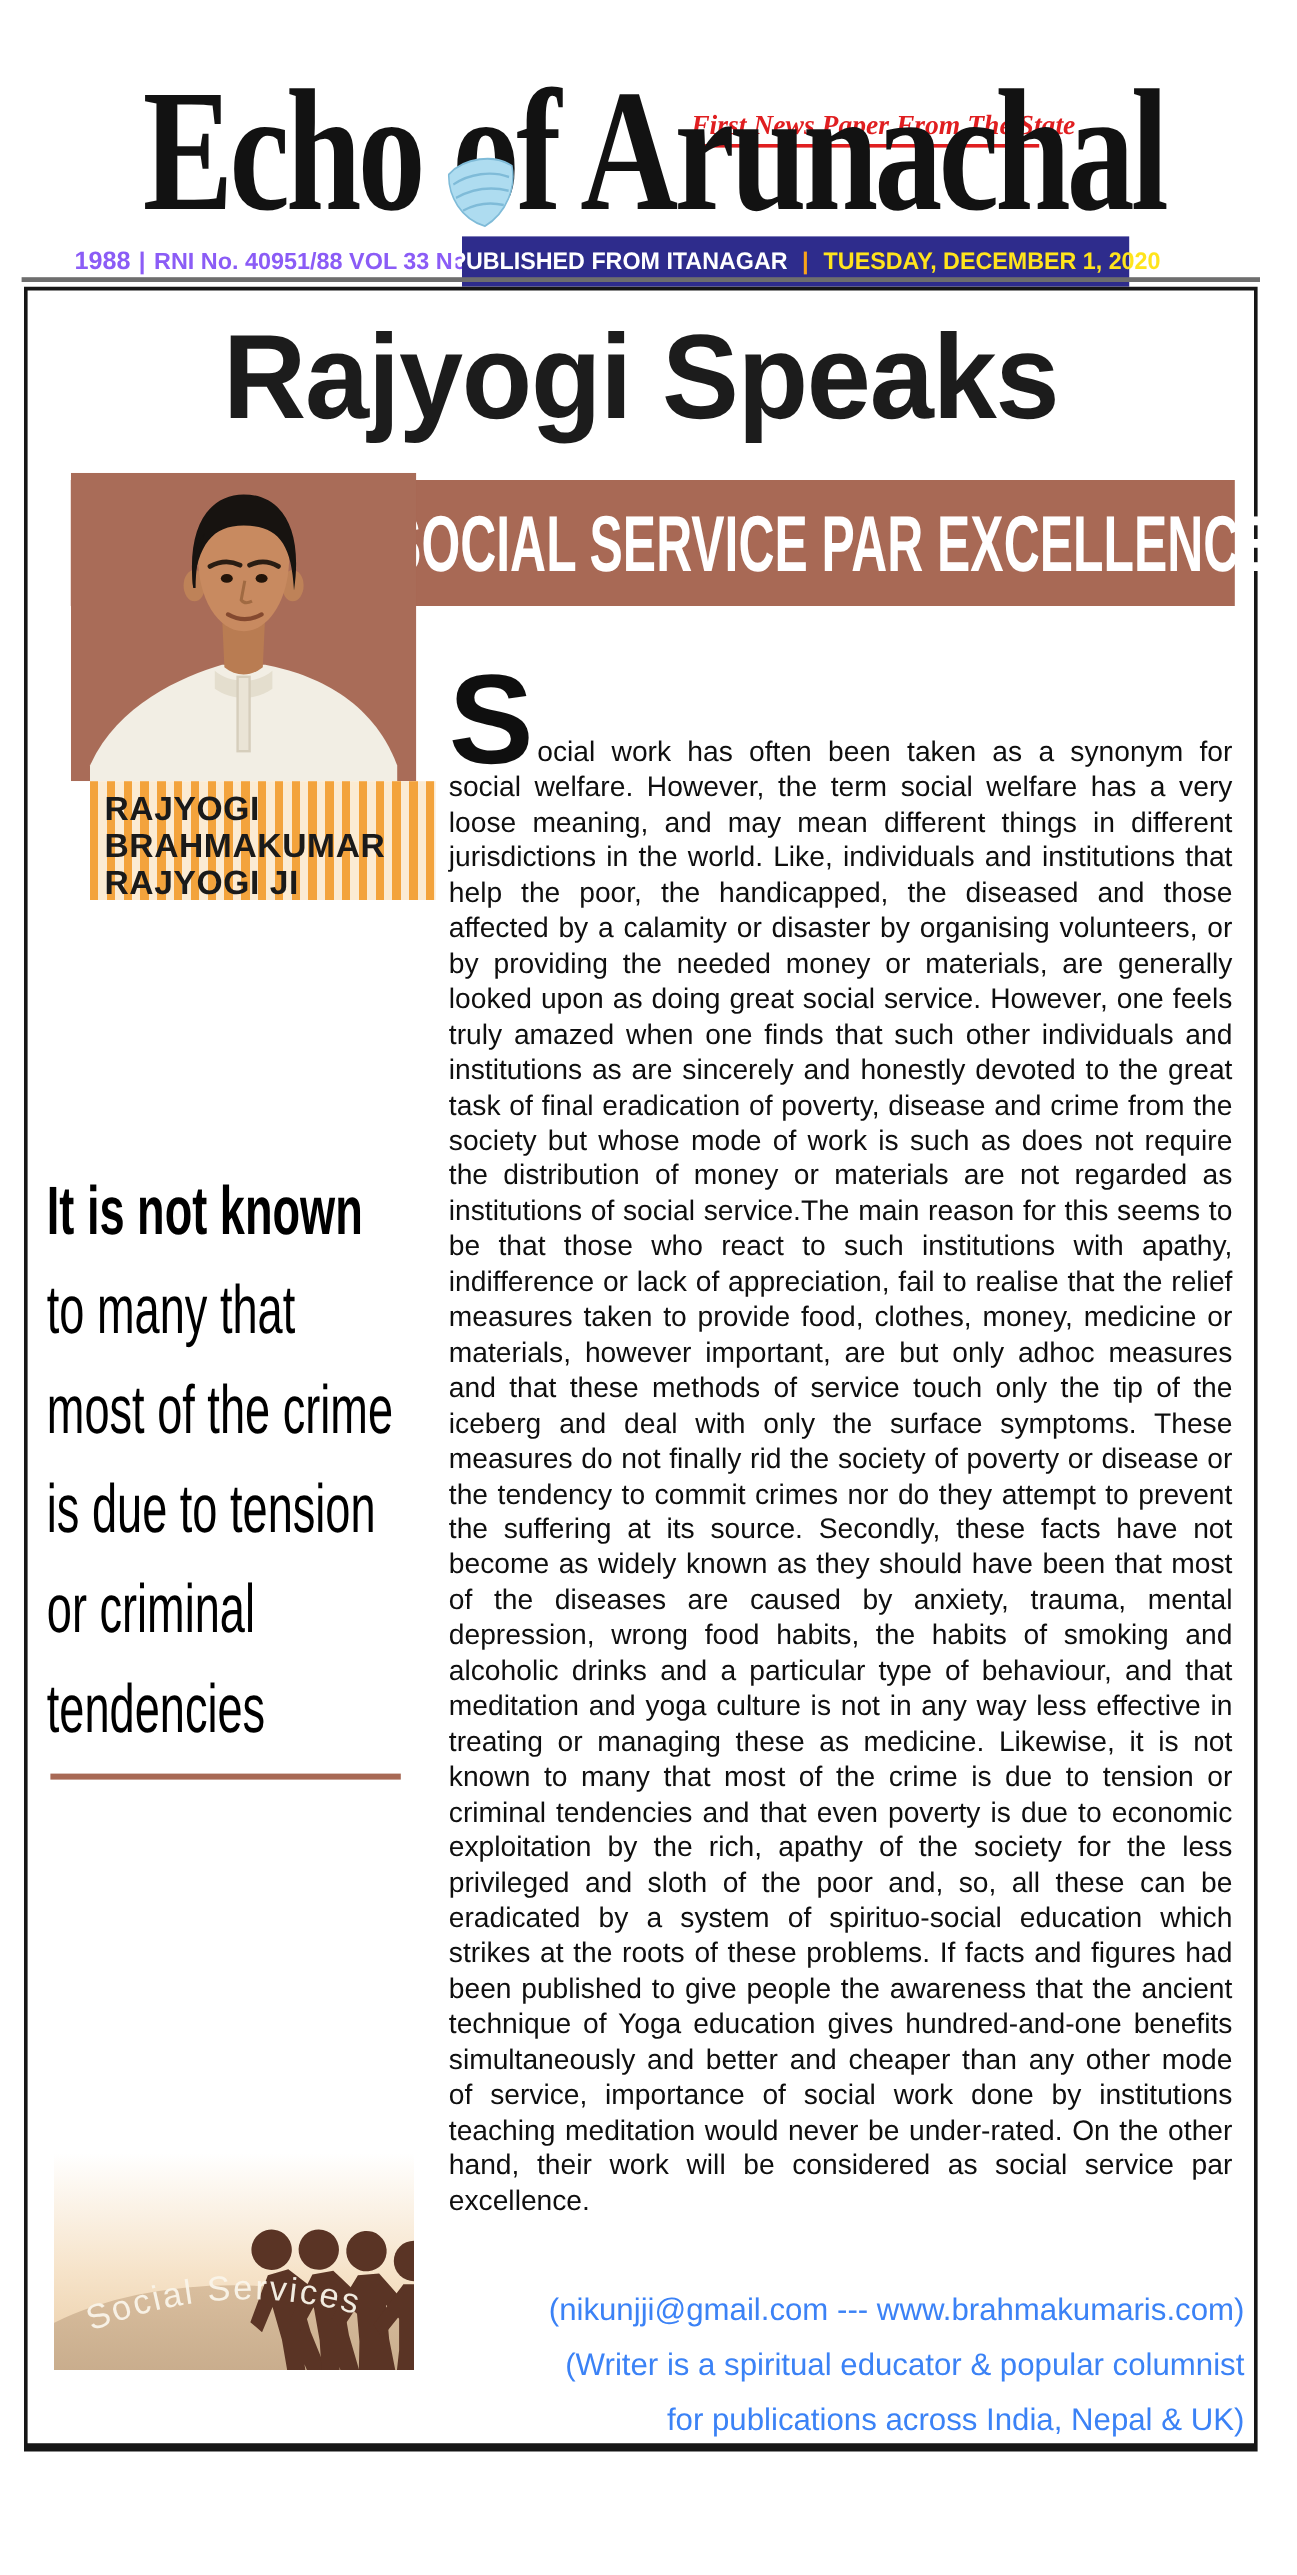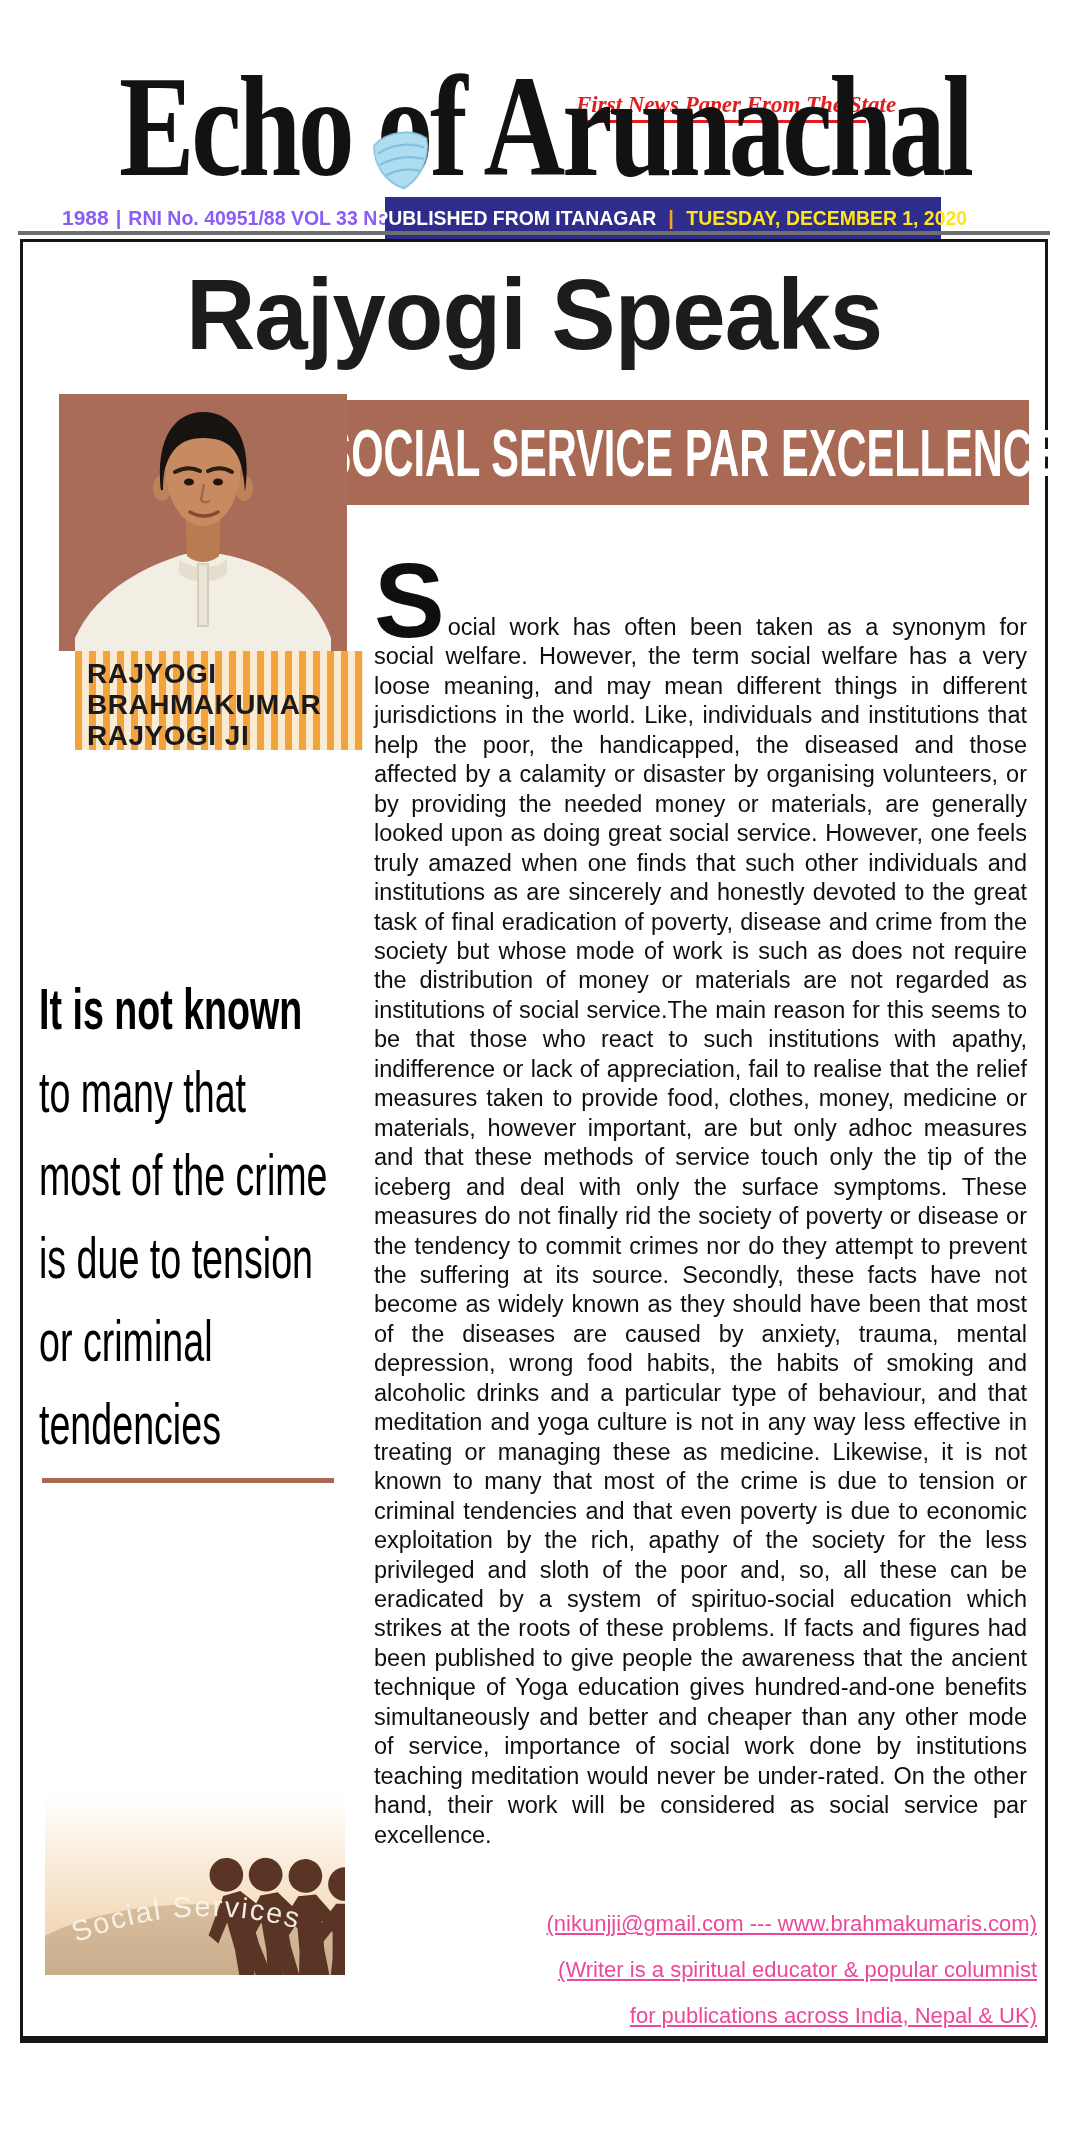--- a/index.html
+++ b/index.html
@@ -63,22 +63,22 @@
 
   .pull-quote{position:absolute;left:16px;top:726px;width:478px;
     transform:scaleX(0.66);transform-origin:0 0;color:#000;}
   .pull-quote div{font-size:57px;line-height:83px;white-space:nowrap;}
   .pull-quote .pq-bold{font-weight:bold;}
   .pull-quote-rule{position:absolute;left:19px;top:1236px;width:292px;height:5px;
     background:var(--accent-sienna,#A86955);}
 
   .social-graphic{position:absolute;left:22px;top:1552px;width:300px;height:181px;}
 
-  .contact-block{position:absolute;right:8px;top:1659px;text-align:right;color:#ec4899;
-    font-size:22px;line-height:46px;white-space:nowrap;text-decoration:underline;}
+  .contact-block{position:absolute;right:8px;top:1659px;text-align:right;color:#3b82f6;
+    font-size:26px;line-height:46px;white-space:nowrap;}
 </style>
 </head>
 <body>
 
 <div class="page">
 
   <div class="tagline">First News Paper From The State</div>
 
   <div class="masthead-title"><span>Echo</span><span> </span><span class="mask-o"><span>o</span><svg viewBox="0 0 100 96">
           <path d="M8,28 C30,13 70,13 92,28 C95,50 81,75 50,86 C19,75 5,50 8,28 Z" fill="#AEDCF0" stroke="#7FBBD8" stroke-width="2"></path>

